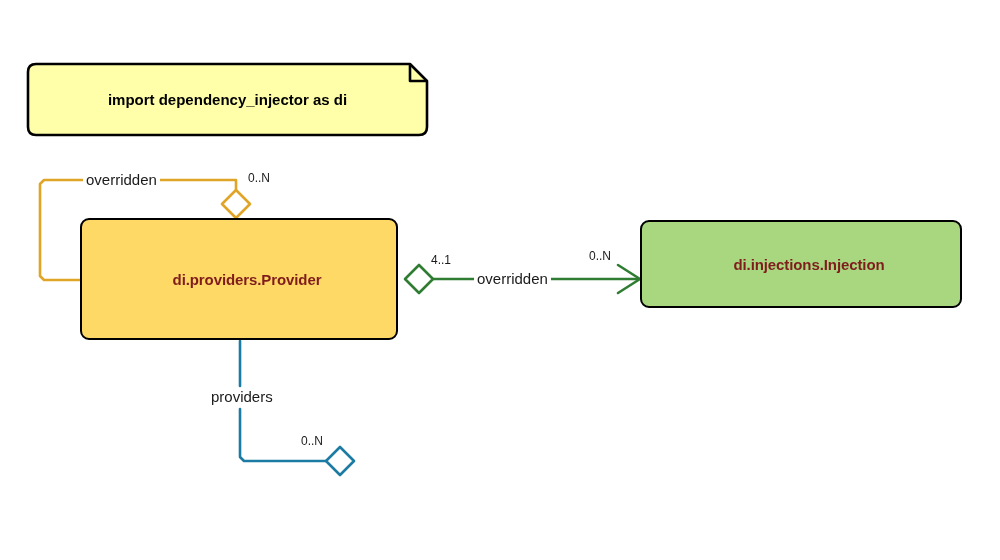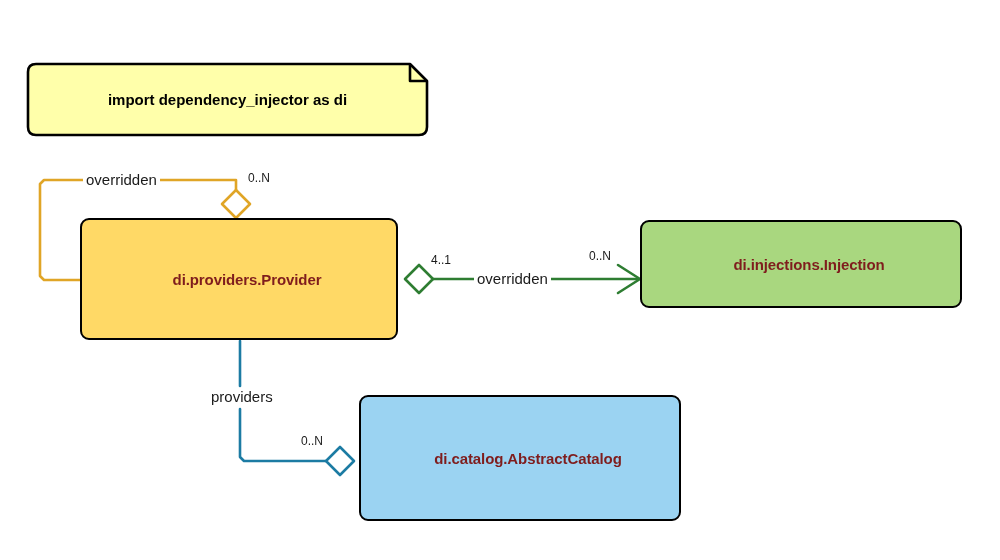--- a/index.html
+++ b/index.html
@@ -128,23 +128,20 @@
   </div>
 
   <div class="node" id="node-provider">
     <span class="node-label">di.providers.Provider</span>
   </div>
 
   <div class="node" id="node-injection">
     <span class="node-label">di.injections.Injection</span>
   </div>
 
-  <div class="node" id="node-catalog">
-    <span class="node-label">di.catalog.AbstractCatalog</span>
-  </div>
 
   <div class="edge-label" style="left:83px; top:171px;">overridden</div>
   <div class="mult-label" style="left:248px; top:170px;">0..N</div>
 
   <div class="edge-label" style="left:474px; top:270px;">overridden</div>
   <div class="mult-label" style="left:431px; top:252px;">4..1</div>
   <div class="mult-label" style="left:589px; top:248px;">0..N</div>
 
   <div class="edge-label" style="left:208px; top:388px;">providers</div>
   <div class="mult-label" style="left:301px; top:433px;">0..N</div>

